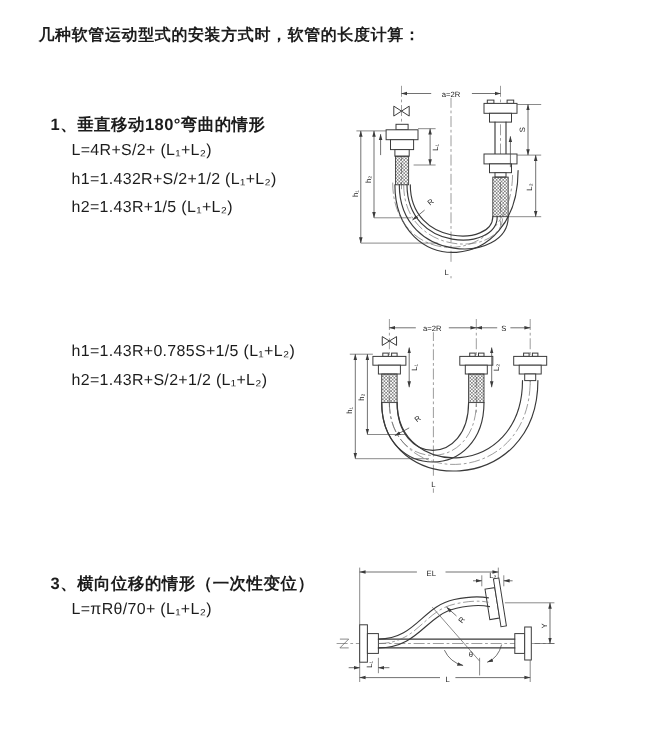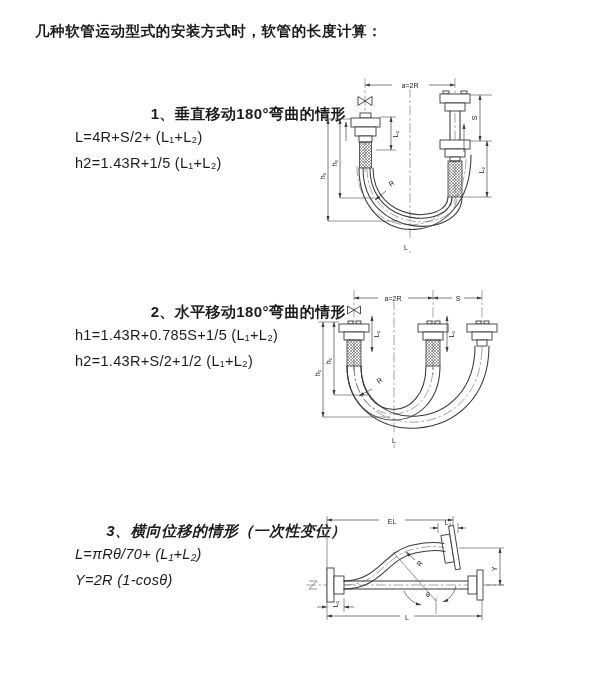--- a/index.html
+++ b/index.html
@@ -1,23 +1,23 @@
 <!DOCTYPE html>
 <html><head>
 <meta charset="utf-8">
 <style>
   html,body{margin:0;padding:0;background:#fff;}
   .page{position:relative;width:504px;height:675px;background:#ffffff;overflow:hidden;
         font-family:"Liberation Sans","DejaVu Sans",sans-serif;color:#1c1c1c;}
   .title{position:absolute;left:35px;top:22px;font-size:14.5px;font-weight:700;letter-spacing:0.6px;}
   .sec{position:absolute;left:46px;width:300px;}
-  .sec .hd{font-size:15px;font-weight:600;letter-spacing:0.4px;line-height:20px;text-align:right;}
-  .sec .f{font-size:14.5px;line-height:26px;margin-left:29px;letter-spacing:0.3px;white-space:pre;}
+  .sec .hd{font-size:15px;font-weight:600;letter-spacing:0.4px;line-height:20px;}
+  .sec .f{font-size:14.5px;line-height:26px;margin-left:19px;letter-spacing:0.3px;white-space:pre;}
   .sec .f:first-of-type{margin-top:5px;}
-  #sec1{top:104px;} #sec2{top:302px;} #sec3{top:521px;font-style:italic;}
+  #sec1{top:104px;} #sec2{top:302px;} #sec3{top:521px;}
   svg{position:absolute;overflow:visible;}
   #d1{left:315px;top:70px;} #d2{left:312px;top:283px;} #d3{left:300px;top:503px;}
   .ol{fill:none;stroke:#3a3a3a;stroke-width:1.05;stroke-linecap:round;}
   .fl{fill:#ffffff;stroke:#3a3a3a;stroke-width:0.9;}
   .thin{fill:none;stroke:#5b5b5b;stroke-width:0.65;}
   .dim{fill:none;stroke:#474747;stroke-width:0.7;}
   .cl{fill:none;stroke:#6a6a6a;stroke-width:0.6;stroke-dasharray:10 2.5 2.5 2.5;}
   .hat{fill:url(#hatch);stroke:#3a3a3a;stroke-width:0.8;}
   text.lb{fill:#222;font-size:7px;font-family:"Liberation Sans","DejaVu Sans",sans-serif;}
   .wbg{fill:#ffffff;stroke:none;}
@@ -25,33 +25,32 @@
 </head>
 <body>
 
 <div class="page">
 
   <div class="title">几种软管运动型式的安装方式时，软管的长度计算：</div>
 
   <div class="sec" id="sec1">
     <div class="hd">1、垂直移动180°弯曲的情形</div>
     <div class="f">L=4R+S/2+ (L₁+L₂)</div>
+    <div class="f">h1=1.432R+S/2+1/2 (L₁+L₂)</div>
     <div class="f">h2=1.43R+1/5 (L₁+L₂)</div>
   </div>
 
   <div class="sec" id="sec2">
-    <div class="hd">2、水平移动180°弯曲的情形</div>
     <div class="f">h1=1.43R+0.785S+1/5 (L₁+L₂)</div>
     <div class="f">h2=1.43R+S/2+1/2 (L₁+L₂)</div>
   </div>
 
   <div class="sec" id="sec3">
     <div class="hd">3、横向位移的情形（一次性变位）</div>
     <div class="f">L=πRθ/70+ (L₁+L₂)</div>
-    <div class="f">Y=2R (1-cosθ)</div>
   </div>
 
   <svg id="d1" width="290" height="195" viewBox="315 70 290 195">
     <defs>
       <marker id="ar" viewBox="0 0 8 6" refX="7.6" refY="3" markerWidth="8" markerHeight="6" orient="auto-start-reverse">
         <path d="M0,0.7 L8,3 L0,5.3 Z" fill="#3b3b3b"></path>
       </marker>
       <pattern id="hatch" width="3" height="3" patternUnits="userSpaceOnUse">
         <path d="M0,0 L3,3 M3,0 L0,3" stroke="#4a4a4a" stroke-width="0.5" fill="none"></path>
       </pattern>

